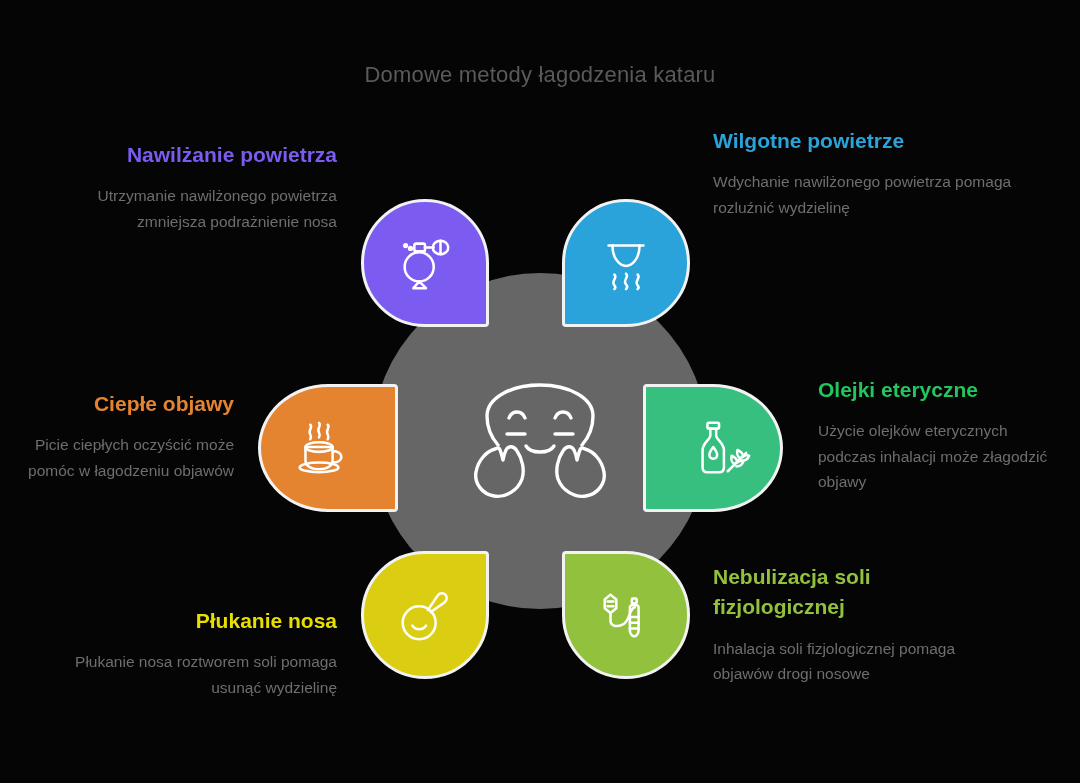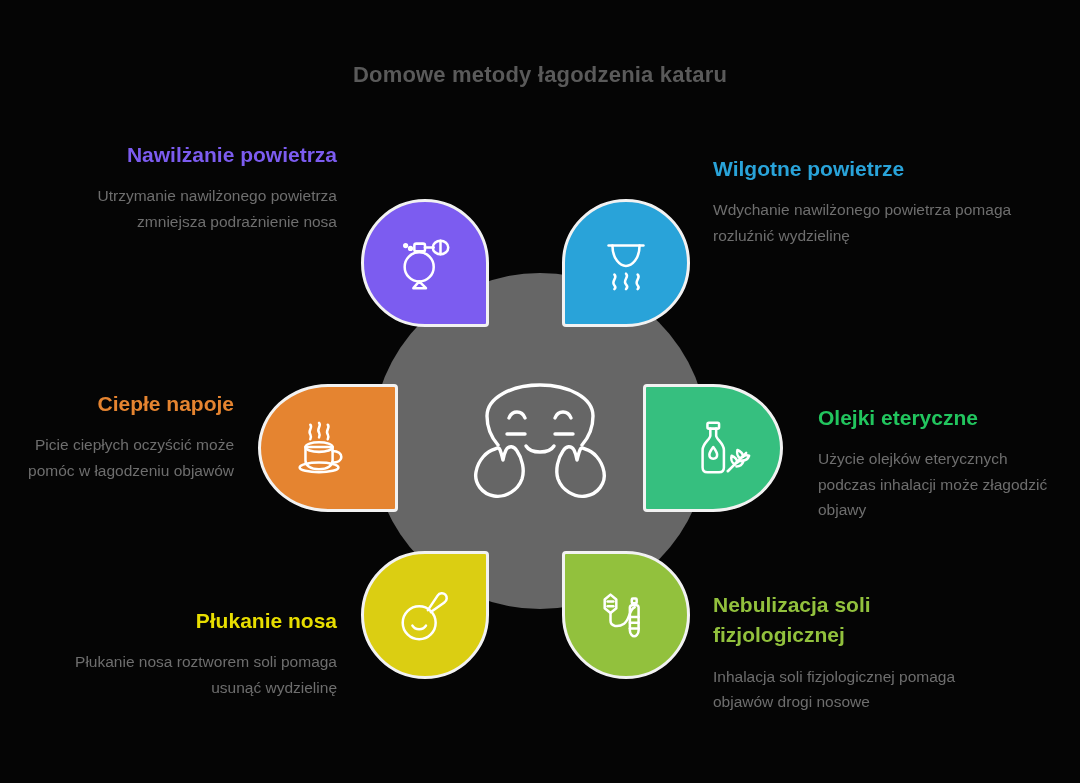--- a/index.html
+++ b/index.html
@@ -19,21 +19,21 @@
   }
 
   
   .title {
     position: absolute;
     top: 62px;
     left: 0;
     width: 1080px;
     text-align: center;
     font-size: 22px;
-    font-weight: bold;
+    font-weight: normal;
     color: #5a5a5a;
     letter-spacing: 0.2px;
   }
 
   
   .hub {
     position: absolute;
     left: 372px;
     top: 273px;
     width: 336px;
@@ -92,21 +92,21 @@
     font-size: 21px;
     font-weight: bold;
     line-height: 1.45;
     margin-bottom: 13px;
   }
   .block p {
     font-size: 15.5px;
     line-height: 1.62;
     color: #6e6e6e;
   }
-  .block.right { text-align: left; margin-top: 28px; }
+  .block.right { text-align: left; }
   .block.left  { text-align: right; margin-top: 14px; }
 
   .blk-humid  { left: 60px;  top: 126px; width: 277px; }
   .blk-moist  { left: 713px; top: 126px; width: 300px; }
   .blk-drinks { left: 10px;  top: 375px; width: 224px; }
   .blk-oils   { left: 818px; top: 375px; width: 230px; }
   .blk-rinse  { left: 60px;  top: 592px; width: 277px; }
   .blk-nebul  { left: 713px; top: 562px; width: 250px; }
 </style>
 </head>
@@ -215,21 +215,21 @@
     <h2 style="color:#7C5CF0">Nawilżanie powietrza</h2>
     <p>Utrzymanie nawilżonego powietrza zmniejsza podrażnienie nosa</p>
   </div>
 
   <div class="block right blk-moist">
     <h2 style="color:#29A3D9">Wilgotne powietrze</h2>
     <p>Wdychanie nawilżonego powietrza pomaga rozluźnić wydzielinę</p>
   </div>
 
   <div class="block left blk-drinks">
-    <h2 style="color:#E58430">Ciepłe napoje</h2>
+    <h2 style="color:#E58430">Ciepłe objawy</h2>
     <p>Picie ciepłych oczyścić może pomóc w łagodzeniu objawów</p>
   </div>
 
   <div class="block right blk-oils">
     <h2 style="color:#22c55e">Olejki eteryczne</h2>
     <p>Użycie olejków eterycznych podczas inhalacji może złagodzić objawy</p>
   </div>
 
   <div class="block left blk-rinse">
     <h2 style="color:#E8DE00">Płukanie nosa</h2>

